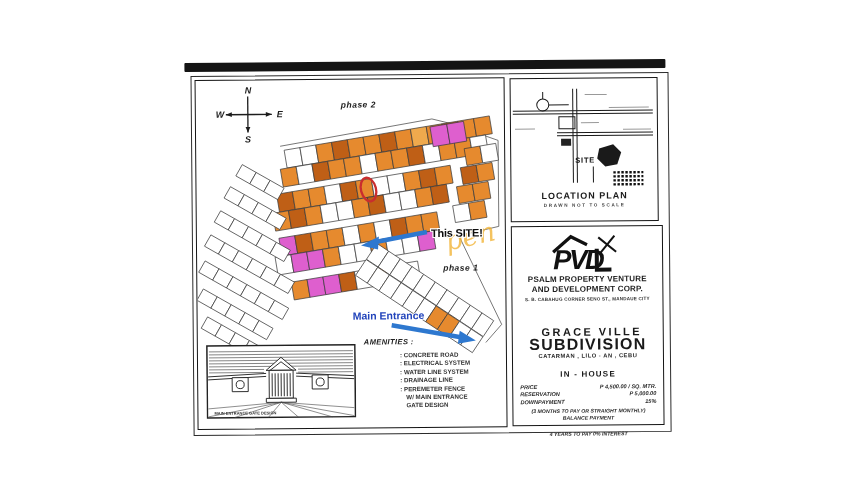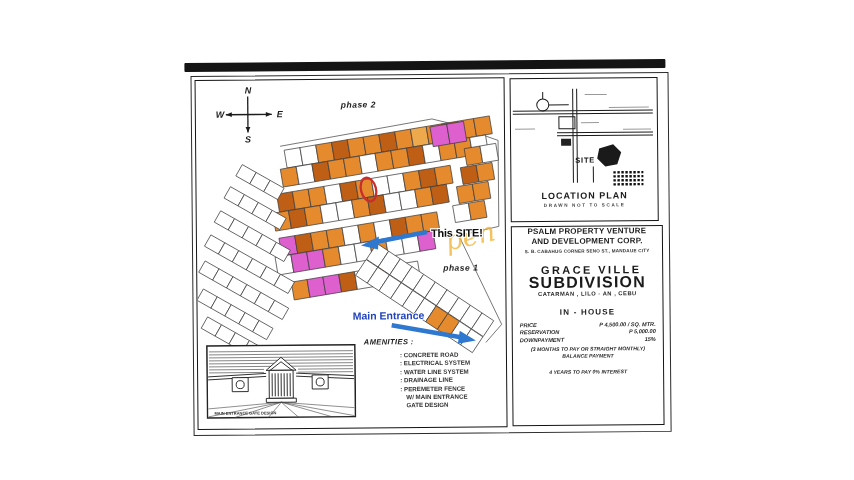--- a/index.html
+++ b/index.html
@@ -21,21 +21,21 @@
   .amen{position:absolute;left:166px;top:258px;width:142px;}
   .amen-header{font-size:7.5px;font-weight:900;font-style:italic;letter-spacing:0.4px;color:#222;}
   .amen-list{margin-top:5px;padding-left:36px;}
   .amen-item{font-size:6.2px;font-weight:700;line-height:8.4px;color:#333;white-space:nowrap;}
   .gate-wrap{position:absolute;left:8px;top:264px;width:150px;height:80px;}
   .loc-title{position:absolute;left:0;top:112px;width:100%;text-align:center;font-size:9px;font-weight:900;letter-spacing:1px;color:#1a1a1a;}
   .loc-sub{position:absolute;left:0;top:124px;width:100%;text-align:center;font-size:4.6px;font-weight:700;letter-spacing:1.6px;color:#444;}
   .logo-wrap{margin:6px auto 0;width:86px;height:42px;}
   .co-name{font-size:8px;font-weight:900;letter-spacing:0.2px;line-height:10px;color:#1d1d1d;}
   .co-addr{font-size:4.6px;font-weight:700;letter-spacing:0.2px;margin-top:2px;color:#333;}
-  .proj-name{font-size:11px;font-weight:900;letter-spacing:2.4px;line-height:12.5px;color:#1a1a1a;margin-top:10px;padding-left:8px;}
+  .proj-name{font-size:11px;font-weight:900;letter-spacing:2.4px;line-height:12.5px;color:#1a1a1a;margin-top:24px;padding-left:8px;}
   .proj-name2{font-size:16px;font-weight:900;letter-spacing:1.2px;line-height:12.5px;color:#1a1a1a;}
   .proj-loc{font-size:5.8px;font-weight:800;letter-spacing:0.5px;margin-top:2px;color:#2a2a2a;}
   .fin-header{font-size:8px;font-weight:900;letter-spacing:1.2px;margin-top:11px;color:#1a1a1a;}
   .fin-rows{width:136px;margin:5px auto 0;}
   .fin-row{display:flex;justify-content:space-between;font-size:5.6px;font-weight:700;line-height:7.4px;color:#2c2c2c;font-style:italic;}
   .fin-note{font-size:5.2px;font-weight:700;font-style:italic;color:#2c2c2c;line-height:7px;}
   .fin-note.n1{margin-top:2px;}
   .fin-note.n3{margin-top:9px;}
 </style>
 </head>
@@ -363,20 +363,29 @@
             <line x1="102" y1="102" x2="132" y2="102"></line>
               <line x1="102" y1="106" x2="132" y2="106"></line>
           </g>
           <text x="64" y="84" font-size="7.5" font-weight="900" letter-spacing="0.8" fill="#111">SITE</text>
         </svg>
         <div class="loc-title">LOCATION PLAN</div>
         <div class="loc-sub">DRAWN NOT TO SCALE</div>
       </div>
 
       <div class="co-box">
+        <div class="logo-wrap">
+          <svg width="86" height="42" viewBox="0 0 100 52">
+            <path d="M8,24 L30,5 L50,15" stroke="#111" stroke-width="4" fill="none"></path>
+            <path d="M62,20 L62,46 L80,46" stroke="#111" stroke-width="5" fill="none"></path>
+            <line x1="64" y1="6" x2="86" y2="24" stroke="#111" stroke-width="2.5"></line>
+            <line x1="84" y1="4" x2="66" y2="26" stroke="#111" stroke-width="2.5"></line>
+            <text x="8" y="45" font-size="34" font-weight="900" font-style="italic" letter-spacing="-3" fill="#111">PVD</text>
+          </svg>
+        </div>
         <div class="co-name">PSALM PROPERTY VENTURE</div>
         <div class="co-name">AND DEVELOPMENT CORP.</div>
         <div class="co-addr">S. B. CABAHUG CORNER SENO ST., MANDAUE CITY</div>
         <div class="proj-name">GRACE VILLE</div>
         <div class="proj-name2">SUBDIVISION</div>
         <div class="proj-loc">CATARMAN , LILO - AN , CEBU</div>
         <div class="fin-header">IN - HOUSE</div>
         <div class="fin-rows" id="fin-rows">
             <div class="fin-row">
               <span>PRICE</span>

